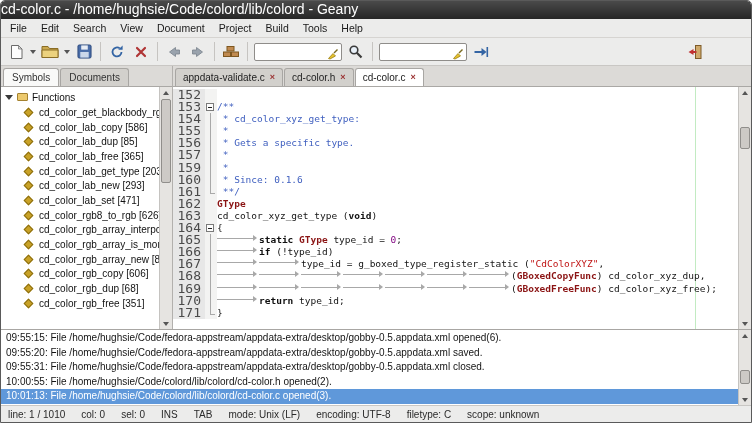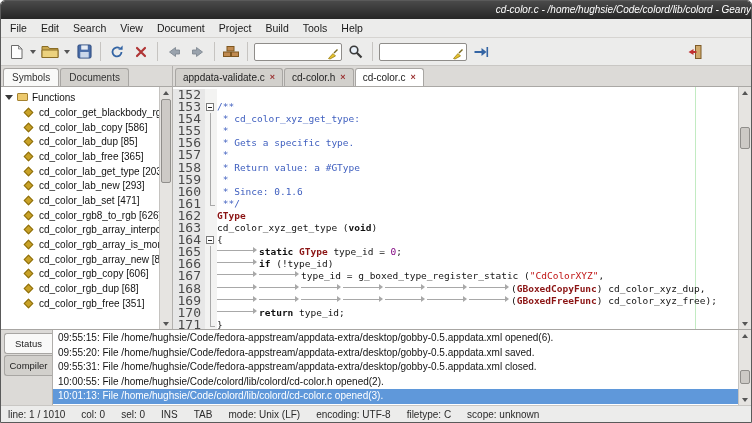--- a/index.html
+++ b/index.html
@@ -1,22 +1,22 @@
 <!DOCTYPE html>
 <html><head>
 <meta charset="utf-8">
 <style>
   * { margin:0; padding:0; box-sizing:border-box; }
   body { width:752px; height:423px; font-family:"Liberation Sans", sans-serif; background:#ffffff; }
   #window { width:752px; height:423px; display:flex; flex-direction:column; border:1px solid #5a5a5a;
             background:#ececeb; overflow:hidden; border-radius:5px 5px 0 0; }
 
   
-  #titlebar { flex:0 0 18px; background:linear-gradient(#4a4a4a,#262626); color:#fff; text-align:right;
-              font-size:10px; line-height:17px; border-radius:4px 4px 0 0; white-space:nowrap; overflow:hidden;font-style:italic; }
+  #titlebar { flex:0 0 18px; background:linear-gradient(#4a4a4a,#262626); color:#fff; text-align:left;
+              font-size:14px; line-height:17px; border-radius:4px 4px 0 0; white-space:nowrap; overflow:hidden; }
 
   
   #menubar { flex:0 0 19px; display:flex; align-items:center; padding:0 2px; background:#ececeb;
              border-bottom:1px solid #d6d4d1; }
   .menu-item { padding:2px 7px; font-size:10.5px; color:#1a1a1a; }
 
   
   #toolbar { flex:0 0 28px; display:flex; align-items:center; padding:0 3px; background:#ececeb;
              border-bottom:1px solid #c9c7c4; }
   .tbtn { width:24px; height:24px; display:flex; align-items:center; justify-content:center; border-radius:2px; }
@@ -347,25 +347,20 @@
                 <div class="ln">156</div>
                 <div class="fold f-line"></div>
                 <div class="code"><span class="tk-c"> * Gets a specific type.</span></div>
               </div>
               <div class="code-row">
                 <div class="ln">157</div>
                 <div class="fold f-line"></div>
                 <div class="code"><span class="tk-c"> *</span></div>
               </div>
               <div class="code-row">
-                <div class="ln">158</div>
-                <div class="fold f-line"></div>
-                <div class="code"><span class="tk-c"> * Return value: a #GType</span></div>
-              </div>
-              <div class="code-row">
                 <div class="ln">159</div>
                 <div class="fold f-line"></div>
                 <div class="code"><span class="tk-c"> *</span></div>
               </div>
               <div class="code-row">
                 <div class="ln">160</div>
                 <div class="fold f-line"></div>
                 <div class="code"><span class="tk-c"> * Since: 0.1.6</span></div>
               </div>
               <div class="code-row">
@@ -430,24 +425,20 @@
         <div class="vscroll">
           <div class="vs-btn up"></div>
           <div class="vs-slider" style="top:40px;height:22px;"></div>
           <div class="vs-btn down"></div>
         </div>
       </div>
     </div>
   </div>
 
   <div id="message-window">
-    <div id="msg-tabs">
-        <div class="mtab active">Status</div>
-        <div class="mtab">Compiler</div>
-      </div>
     <div id="msg-body">
       <div id="msg-list">
           <div class="msg-row">09:55:15: File /home/hughsie/Code/fedora-appstream/appdata-extra/desktop/gobby-0.5.appdata.xml opened(6).</div>
           <div class="msg-row">09:55:20: File /home/hughsie/Code/fedora-appstream/appdata-extra/desktop/gobby-0.5.appdata.xml saved.</div>
           <div class="msg-row">09:55:31: File /home/hughsie/Code/fedora-appstream/appdata-extra/desktop/gobby-0.5.appdata.xml closed.</div>
           <div class="msg-row">10:00:55: File /home/hughsie/Code/colord/lib/colord/cd-color.h opened(2).</div>
           <div class="msg-row selected">10:01:13: File /home/hughsie/Code/colord/lib/colord/cd-color.c opened(3).</div>
         </div>
       <div class="vscroll">
         <div class="vs-btn up"></div>

